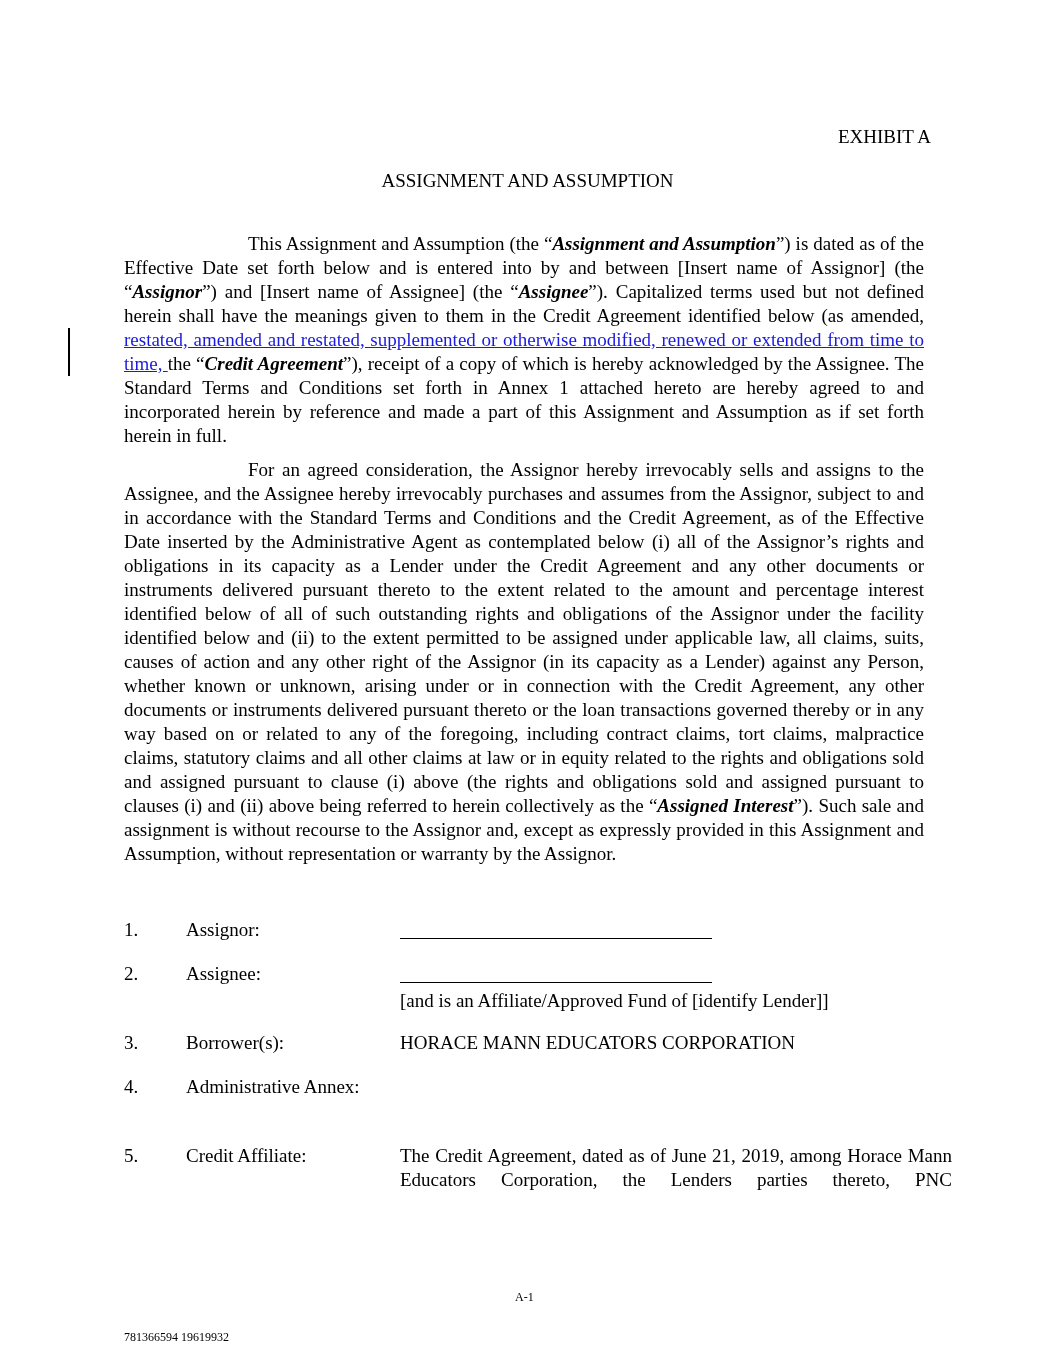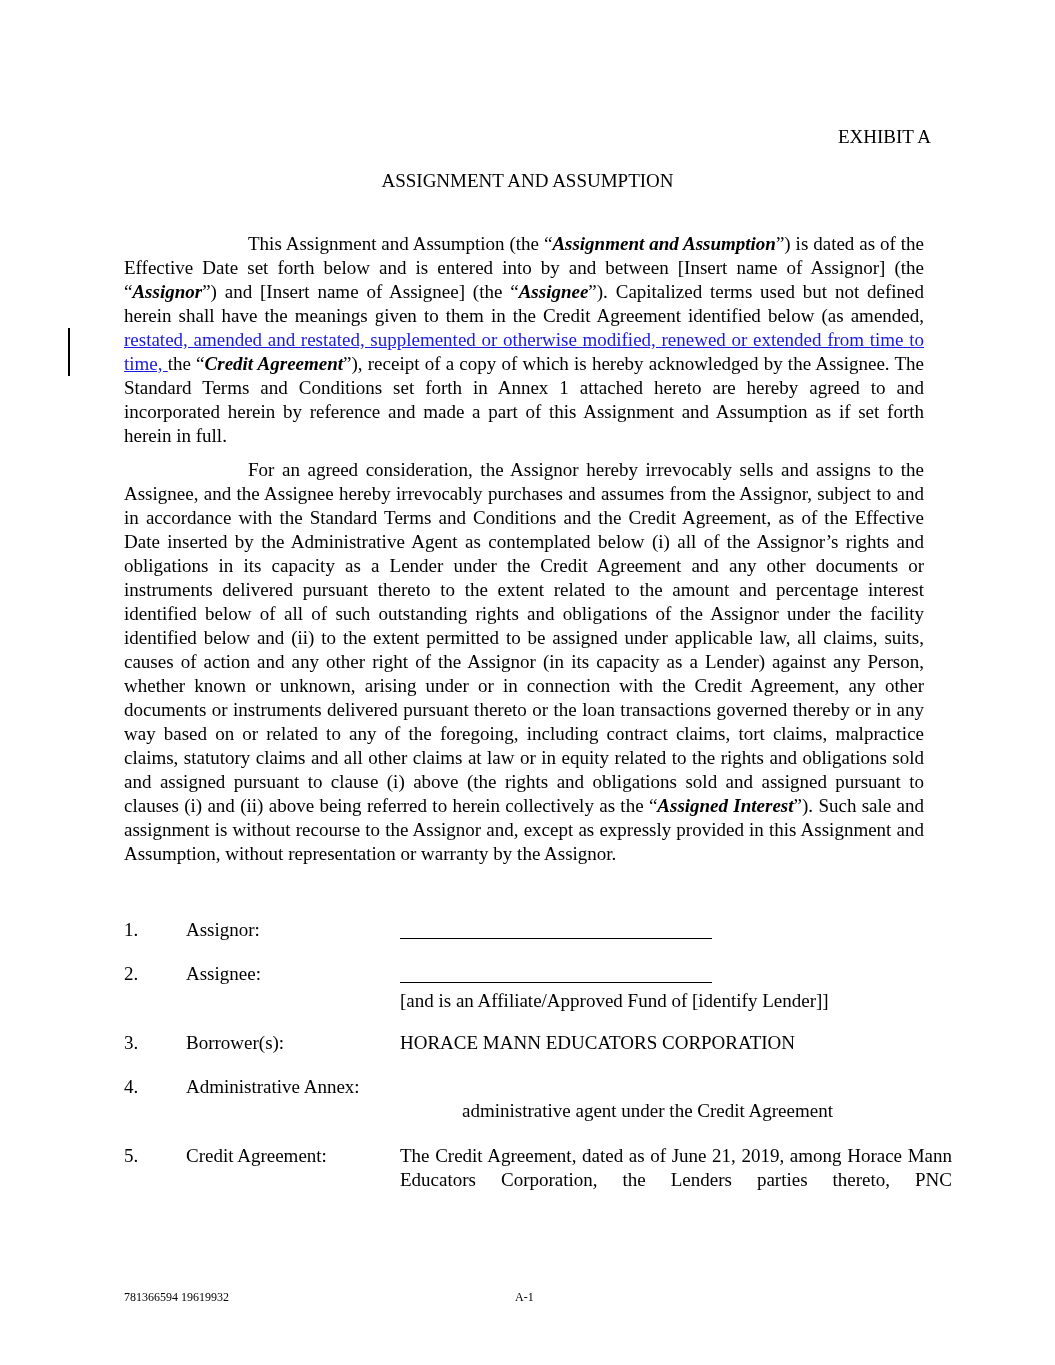--- a/index.html
+++ b/index.html
@@ -47,23 +47,23 @@
 
 <div class="abs item" style="top:1031px;">
   <span class="num">3.</span>
   <span class="lbl">Borrower(s):</span>
   <span class="val">HORACE MANN EDUCATORS CORPORATION</span>
 </div>
 
 <div class="abs item" style="top:1075px;">
   <span class="num">4.</span>
   <span class="lbl">Administrative Annex:</span>
-  <span class="val" style="left:258px;"><br><span style="padding-left:52px;">administrative agent under the Credit Agreement</span></span>
+  <span class="val" style="left:258px;"><br></span>
 </div>
 
 <div class="abs item" style="top:1144px;">
   <span class="num">5.</span>
-  <span class="lbl">Credit Agreement:</span>
+  <span class="lbl">Credit Affiliate:</span>
   <span class="val" style="text-align-last:justify;">The Credit Agreement, dated as of June 21, 2019, among Horace Mann Educators Corporation, the Lenders parties thereto, PNC</span>
 </div>
 
-<div class="abs footer" style="left:124px;">781366594 19619932</div>
+<div class="abs footer" style="left:124px;margin-top:40px;">781366594 19619932</div>
 <div class="abs footer" style="left:515px;">A-1</div>
 
 </body></html>

